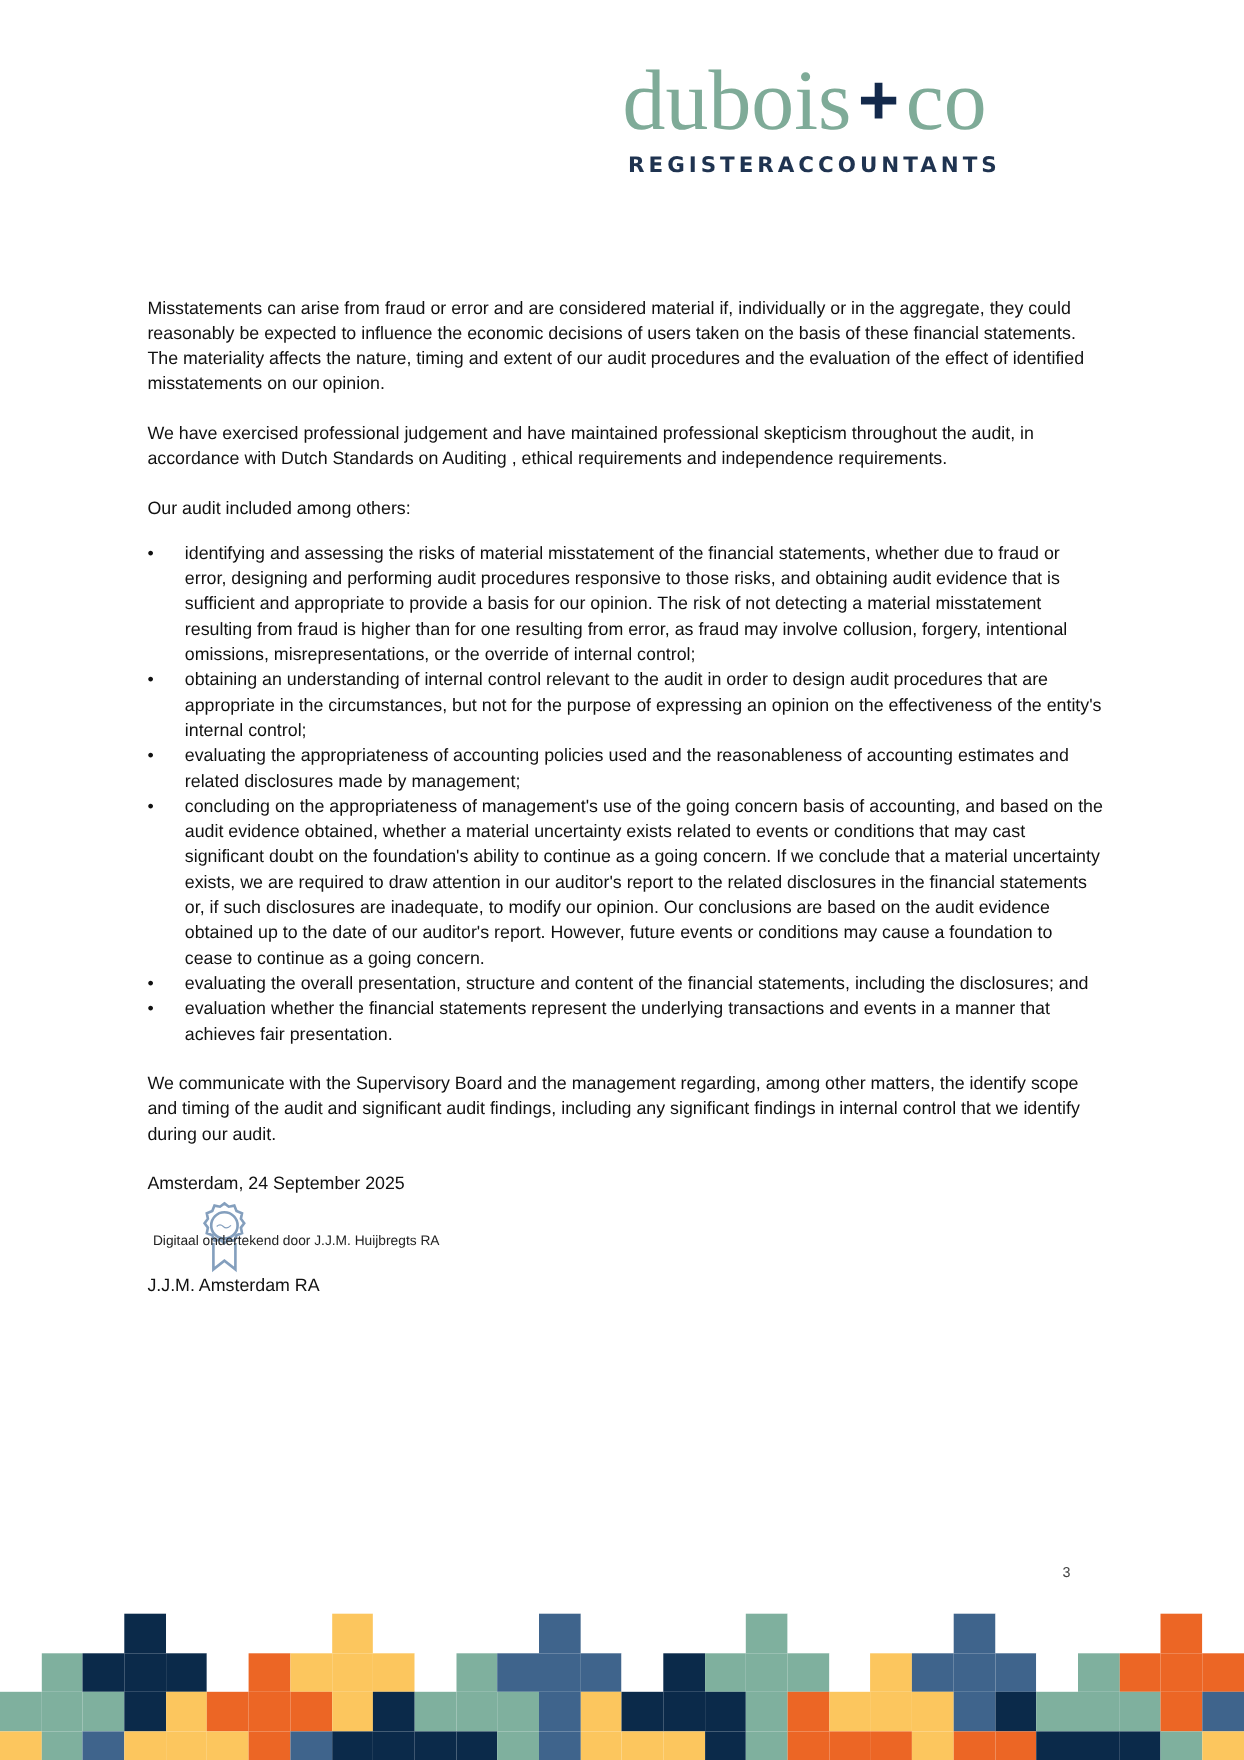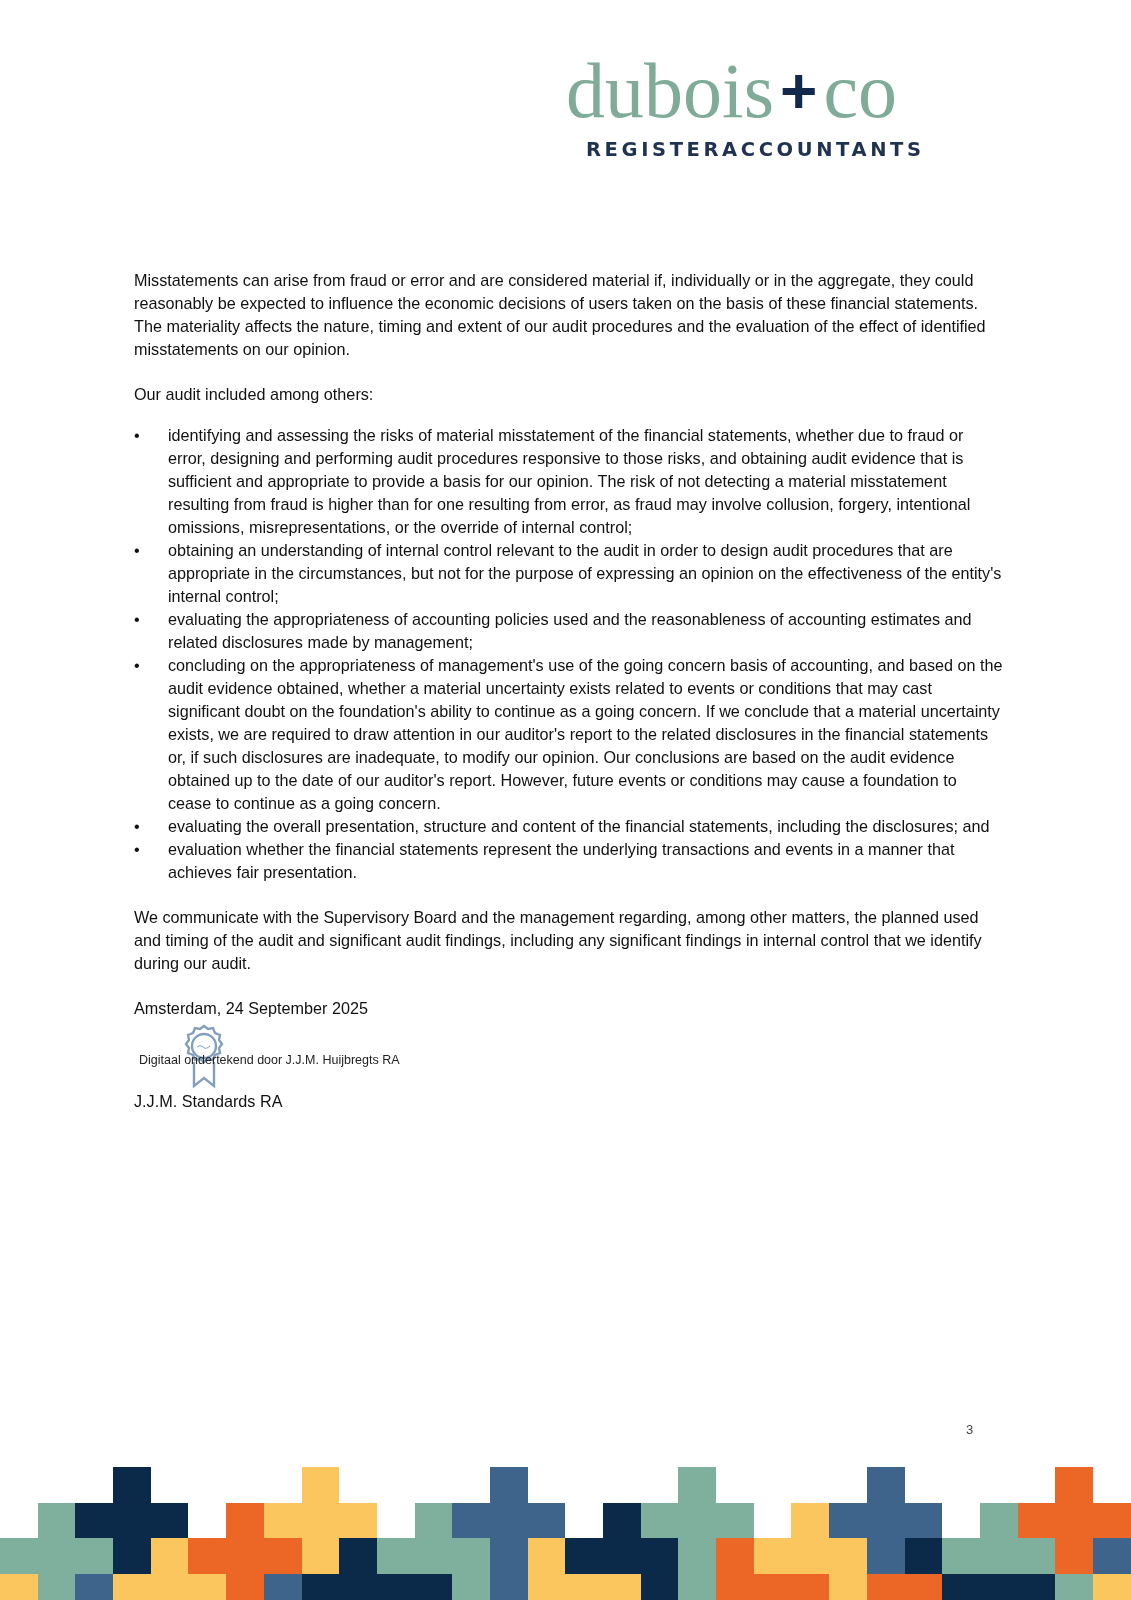--- a/index.html
+++ b/index.html
@@ -4,21 +4,21 @@
 <style>
   html, body { margin: 0; padding: 0; background: #ffffff; }
   body { width: 1131px; height: 1600px; position: relative; overflow: hidden;
          font-family: "Liberation Sans", sans-serif; color: #111; }
   .logo { position: absolute; left: 566px; top: 52px; width: 360px; text-align: left; }
   .logo-word { font-family: "Liberation Serif", "DejaVu Serif", serif; font-size: 78px; line-height: 78px;
                color: #7fab98; letter-spacing: 0px; white-space: nowrap; }
   .logo-plus { color: #13294b; font-family: "Liberation Sans", sans-serif; font-weight: bold;
                font-size: 64px; display: inline-block; transform: translateY(-4px); margin: 0 6px; }
   .logo-sub { font-family: "DejaVu Sans", sans-serif; font-weight: bold; font-size: 19.5px;
-              letter-spacing: 3.6px; color: #1f3350; margin-top: 4px; margin-left: 20px; white-space: nowrap; }
+              letter-spacing: 3.6px; color: #1f3350; margin-top: 4px; margin-left: 5px; white-space: nowrap; }
 
   .body-text { position: absolute; left: 134px; top: 269px; width: 870px; font-size: 16.2px;
                line-height: 23px; }
   .para { margin: 0 0 22px 0; }
   .bullets { list-style: none; margin: 0 0 22px 0; padding: 0; }
   .bullets li { position: relative; padding-left: 34px; }
   .bullet-dot { position: absolute; left: 0; top: 0; width: 10px; }
   .sig-block { margin: 0; }
   .signed-line { position: relative; height: 40px; margin-top: -2px; }
   .signed-text { position: absolute; left: 5px; top: 9px; font-size: 12.5px; color: #222; white-space: nowrap; }
@@ -36,48 +36,49 @@
 
 <div class="logo">
   <div class="logo-word">
     <span>dubois</span><span class="logo-plus">+</span><span>co</span>
   </div>
   <div class="logo-sub">REGISTERACCOUNTANTS</div>
 </div>
 
 <div class="body-text">
   <p class="para">Misstatements can arise from fraud or error and are considered material if, individually or in the aggregate, they could reasonably be expected to influence the economic decisions of users taken on the basis of these financial statements. The materiality affects the nature, timing and extent of our audit procedures and the evaluation of the effect of identified misstatements on our opinion.</p>
+  <p class="para">We have exercised professional judgement and have maintained professional skepticism throughout the audit, in accordance with Dutch Standards on Auditing , ethical requirements and independence requirements.</p>
   <p class="para" style="margin-bottom:18px">Our audit included among others:</p>
 
   <ul class="bullets">
     <li><span class="bullet-dot">•</span><span>identifying and assessing the risks of material misstatement of the financial statements, whether due to fraud or error, designing and performing audit procedures responsive to those risks, and obtaining audit evidence that is sufficient and appropriate to provide a basis for our opinion. The risk of not detecting a material misstatement resulting from fraud is higher than for one resulting from error, as fraud may involve collusion, forgery, intentional omissions, misrepresentations, or the override of internal control;</span></li>
     <li><span class="bullet-dot">•</span><span>obtaining an understanding of internal control relevant to the audit in order to design audit procedures that are appropriate in the circumstances, but not for the purpose of expressing an opinion on the effectiveness of the entity's internal control;</span></li>
     <li><span class="bullet-dot">•</span><span>evaluating the appropriateness of accounting policies used and the reasonableness of accounting estimates and related disclosures made by management;</span></li>
     <li><span class="bullet-dot">•</span><span>concluding on the appropriateness of management's use of the going concern basis of accounting, and based on the audit evidence obtained, whether a material uncertainty exists related to events or conditions that may cast significant doubt on the foundation's ability to continue as a going concern. If we conclude that a material uncertainty exists, we are required to draw attention in our auditor's report to the related disclosures in the financial statements or, if such disclosures are inadequate, to modify our opinion. Our conclusions are based on the audit evidence obtained up to the date of our auditor's report. However, future events or conditions may cause a foundation to cease to continue as a going concern.</span></li>
     <li><span class="bullet-dot">•</span><span>evaluating the overall presentation, structure and content of the financial statements, including the disclosures; and</span></li>
     <li><span class="bullet-dot">•</span><span>evaluation whether the financial statements represent the underlying transactions and events in a manner that achieves fair presentation.</span></li>
   </ul>
 
-  <p class="para">We communicate with the Supervisory Board and the management regarding, among other matters, the planned used and timing of the audit and significant audit findings, including any significant findings in internal control that we identify during our audit.</p>
+  <p class="para">We communicate with the Supervisory Board and the management regarding, among other matters, the identify scope and timing of the audit and significant audit findings, including any significant findings in internal control that we identify during our audit.</p>
 
   <p class="para">Amsterdam, 24 September 2025</p>
 
   <div class="signed-line">
     <svg class="seal" viewBox="0 0 56 70">
       <g fill="none" stroke="#5b7fa8" stroke-width="2.4">
         <path d="M28 4 l4 3 5-1 2 5 5 2 -1 5 3 4 -3 4 1 5 -5 2 -2 5 -5 -1 -4 3 -4 -3 -5 1 -2 -5 -5 -2 1 -5 -3 -4 3 -4 -1 -5 5 -2 2 -5 5 1z"></path>
         <circle cx="28" cy="24" r="12"></circle>
         <path d="M18 40 L18 64 L28 56 L38 64 L38 40"></path>
       </g>
       <path d="M21 25 q3 -3 6 0 t7 -1" fill="none" stroke="#5b7fa8" stroke-width="1"></path>
     </svg>
     <span class="signed-text">Digitaal ondertekend door J.J.M. Huijbregts RA</span>
   </div>
 
-  <p class="sig-block signer">J.J.M. Standards RA</p>
+  <p class="sig-block signer">J.J.M. Amsterdam RA</p>
 </div>
 
 <div class="page-num">3</div>
 
 <div class="mosaic" id="mosaic">
     <div class="mrow">
       <div class="mcell" style="background: rgb(255, 255, 255);"></div>
       <div class="mcell" style="background: rgb(255, 255, 255);"></div>
       <div class="mcell" style="background: rgb(255, 255, 255);"></div>
       <div class="mcell" style="background: rgb(11, 42, 74);"></div>

